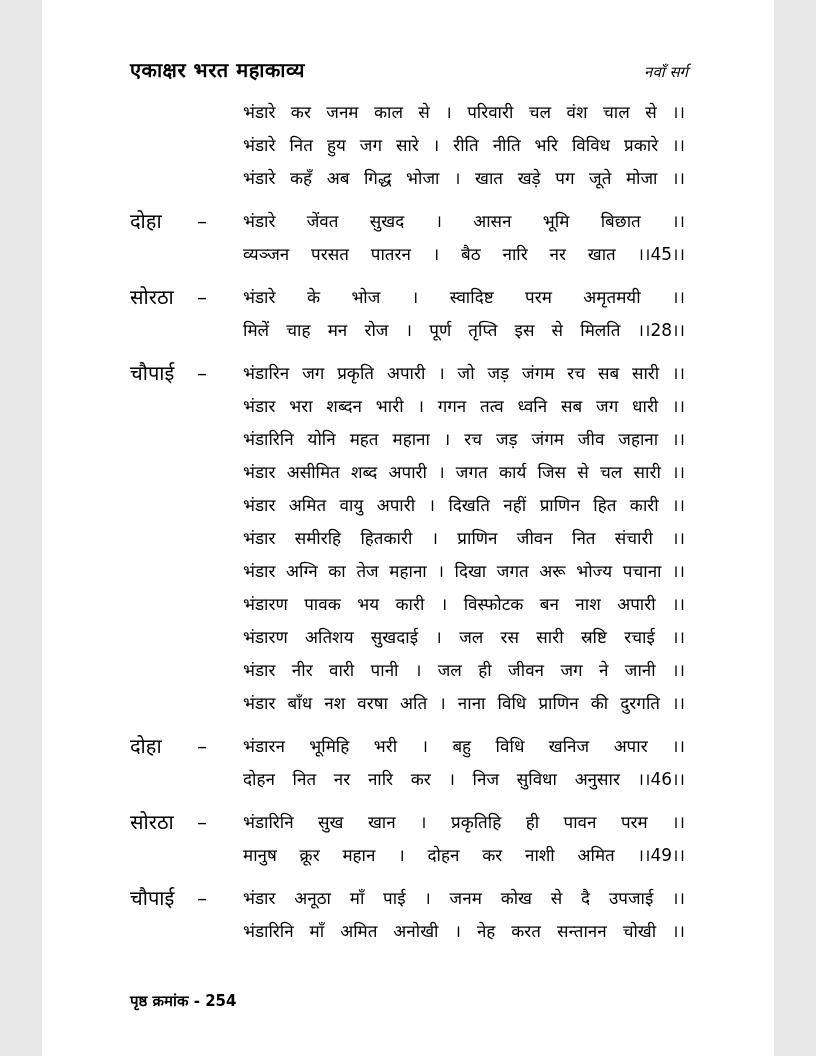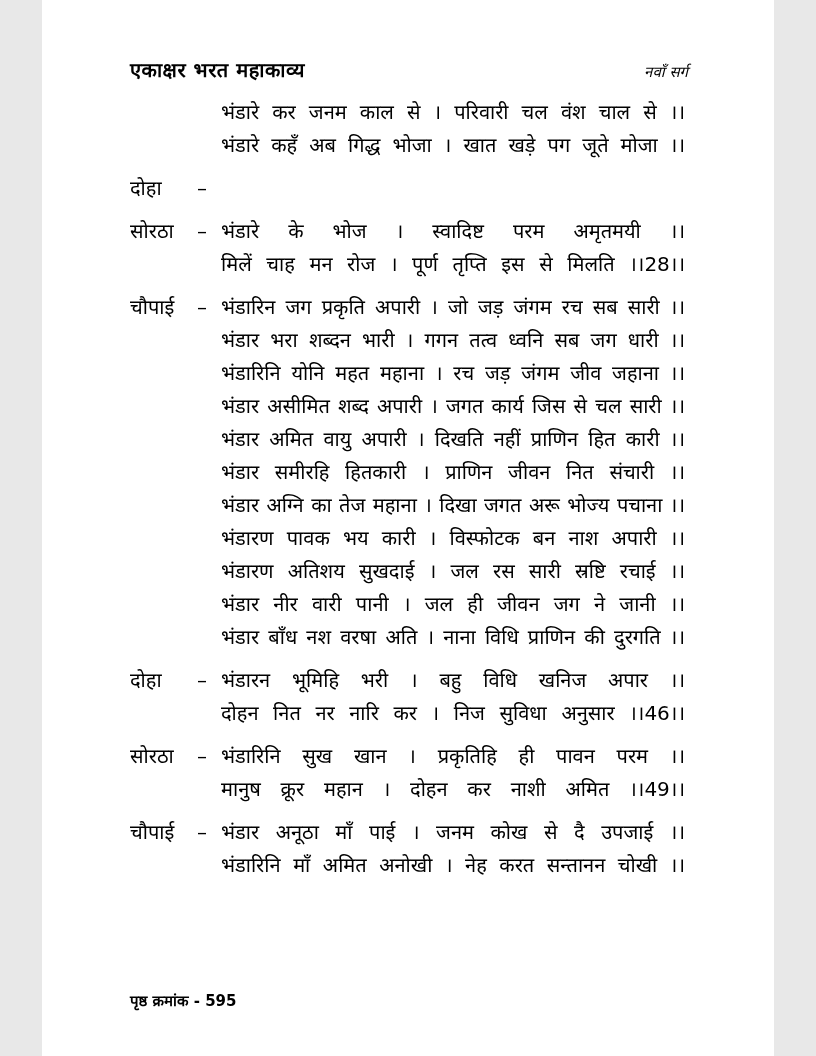--- a/index.html
+++ b/index.html
@@ -50,27 +50,28 @@
     line-height: 33px;
   }
   .section-dash {
     width: 24px;
     flex-shrink: 0;
     font-size: 20px;
     line-height: 33px;
   }
   .verses { flex: 1; min-width: 0; }
   .verse-line {
-    font-size: 20px;
+    font-size: 17px;
     line-height: 33px;
     white-space: nowrap;
     text-align: justify;
     text-align-last: justify;
     -moz-text-align-last: justify;
     overflow: hidden;
+    margin-left: 22px;
   }
   .footer {
     position: absolute;
     left: 88px;
     bottom: 46px;
     font-size: 15px;
     font-weight: bold;
   }
 </style>
 </head>
@@ -83,27 +84,32 @@
     <div class="chapter-name">नवाँ सर्ग</div>
   </div>
 
   <div class="content">
 
     <div class="section">
       <div class="section-label"></div>
       <div class="section-dash"></div>
       <div class="verses">
         <div class="verse-line">भंडारे कर जनम काल से । परिवारी चल वंश चाल से ।।</div>
+        <div class="verse-line">भंडारे नित हुय जग सारे । रीति नीति भरि विविध प्रकारे ।।</div>
         <div class="verse-line">भंडारे कहँ अब गिद्ध भोजा । खात खड़े पग जूते मोजा ।।</div>
       </div>
     </div>
 
     <div class="section">
       <div class="section-label">दोहा</div>
       <div class="section-dash">–</div>
+      <div class="verses">
+        <div class="verse-line">भंडारे जेंवत सुखद । आसन भूमि बिछात ।।</div>
+        <div class="verse-line">व्यञ्जन परसत पातरन । बैठ नारि नर खात ।।45।।</div>
+      </div>
     </div>
 
     <div class="section">
       <div class="section-label">सोरठा</div>
       <div class="section-dash">–</div>
       <div class="verses">
         <div class="verse-line">भंडारे के भोज । स्वादिष्ट परम अमृतमयी ।।</div>
         <div class="verse-line">मिलें चाह मन रोज । पूर्ण तृप्ति इस से मिलति ।।28।।</div>
       </div>
     </div>
@@ -148,15 +154,15 @@
       <div class="section-label">चौपाई</div>
       <div class="section-dash">–</div>
       <div class="verses">
         <div class="verse-line">भंडार अनूठा माँ पाई । जनम कोख से दै उपजाई ।।</div>
         <div class="verse-line">भंडारिनि माँ अमित अनोखी । नेह करत सन्तानन चोखी ।।</div>
       </div>
     </div>
 
   </div>
 
-  <div class="footer">पृष्ठ क्रमांक - 595</div>
+  <div class="footer">पृष्ठ क्रमांक - 254</div>
 
 </div>
 
 </body></html>

